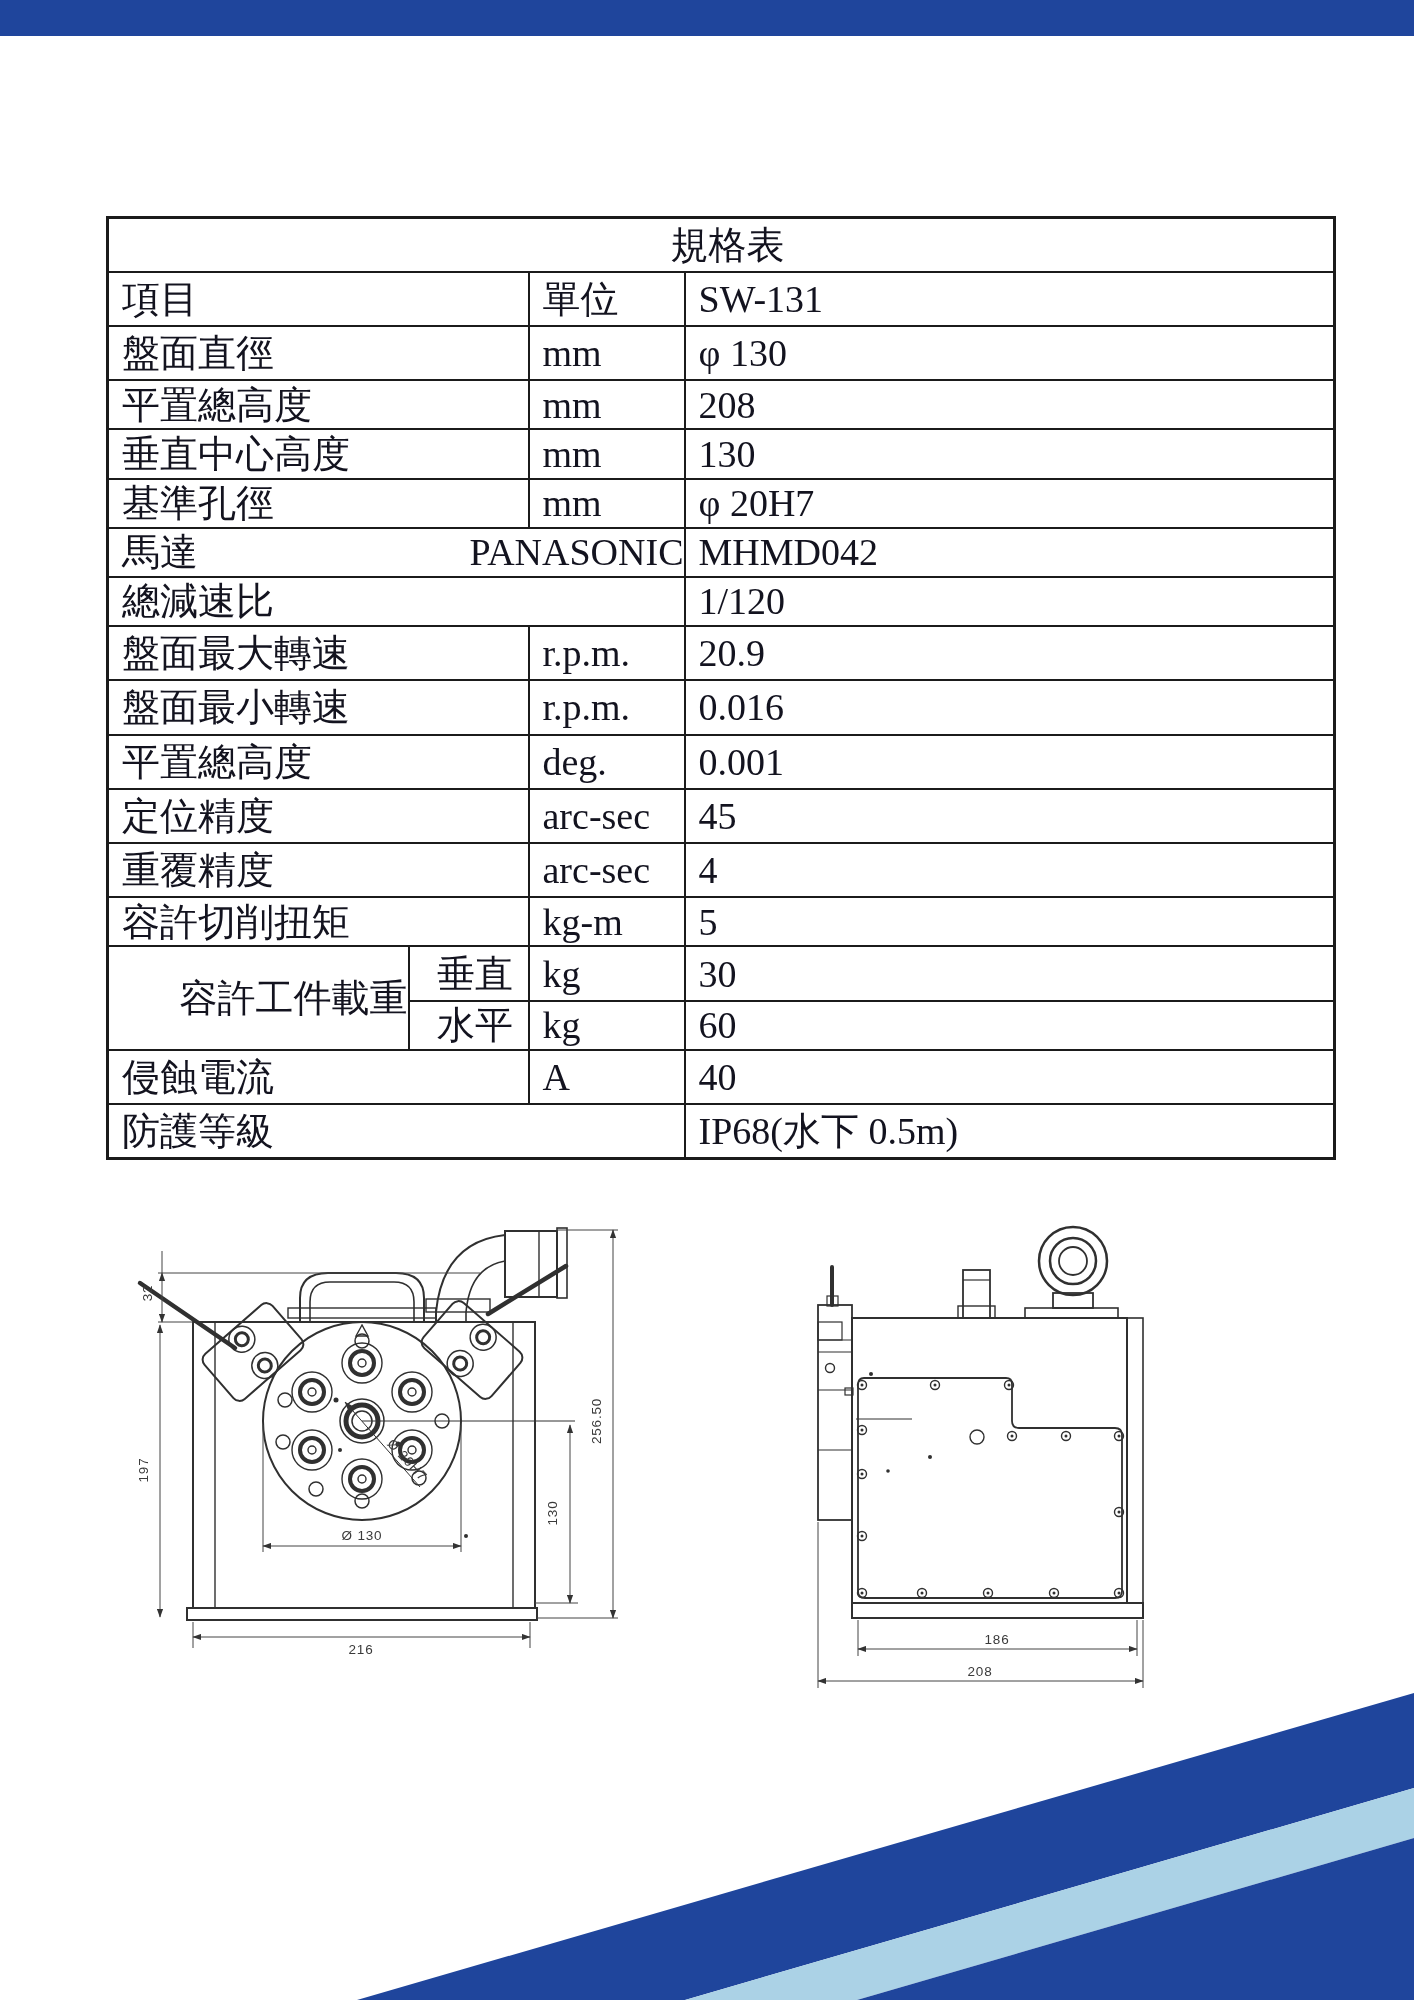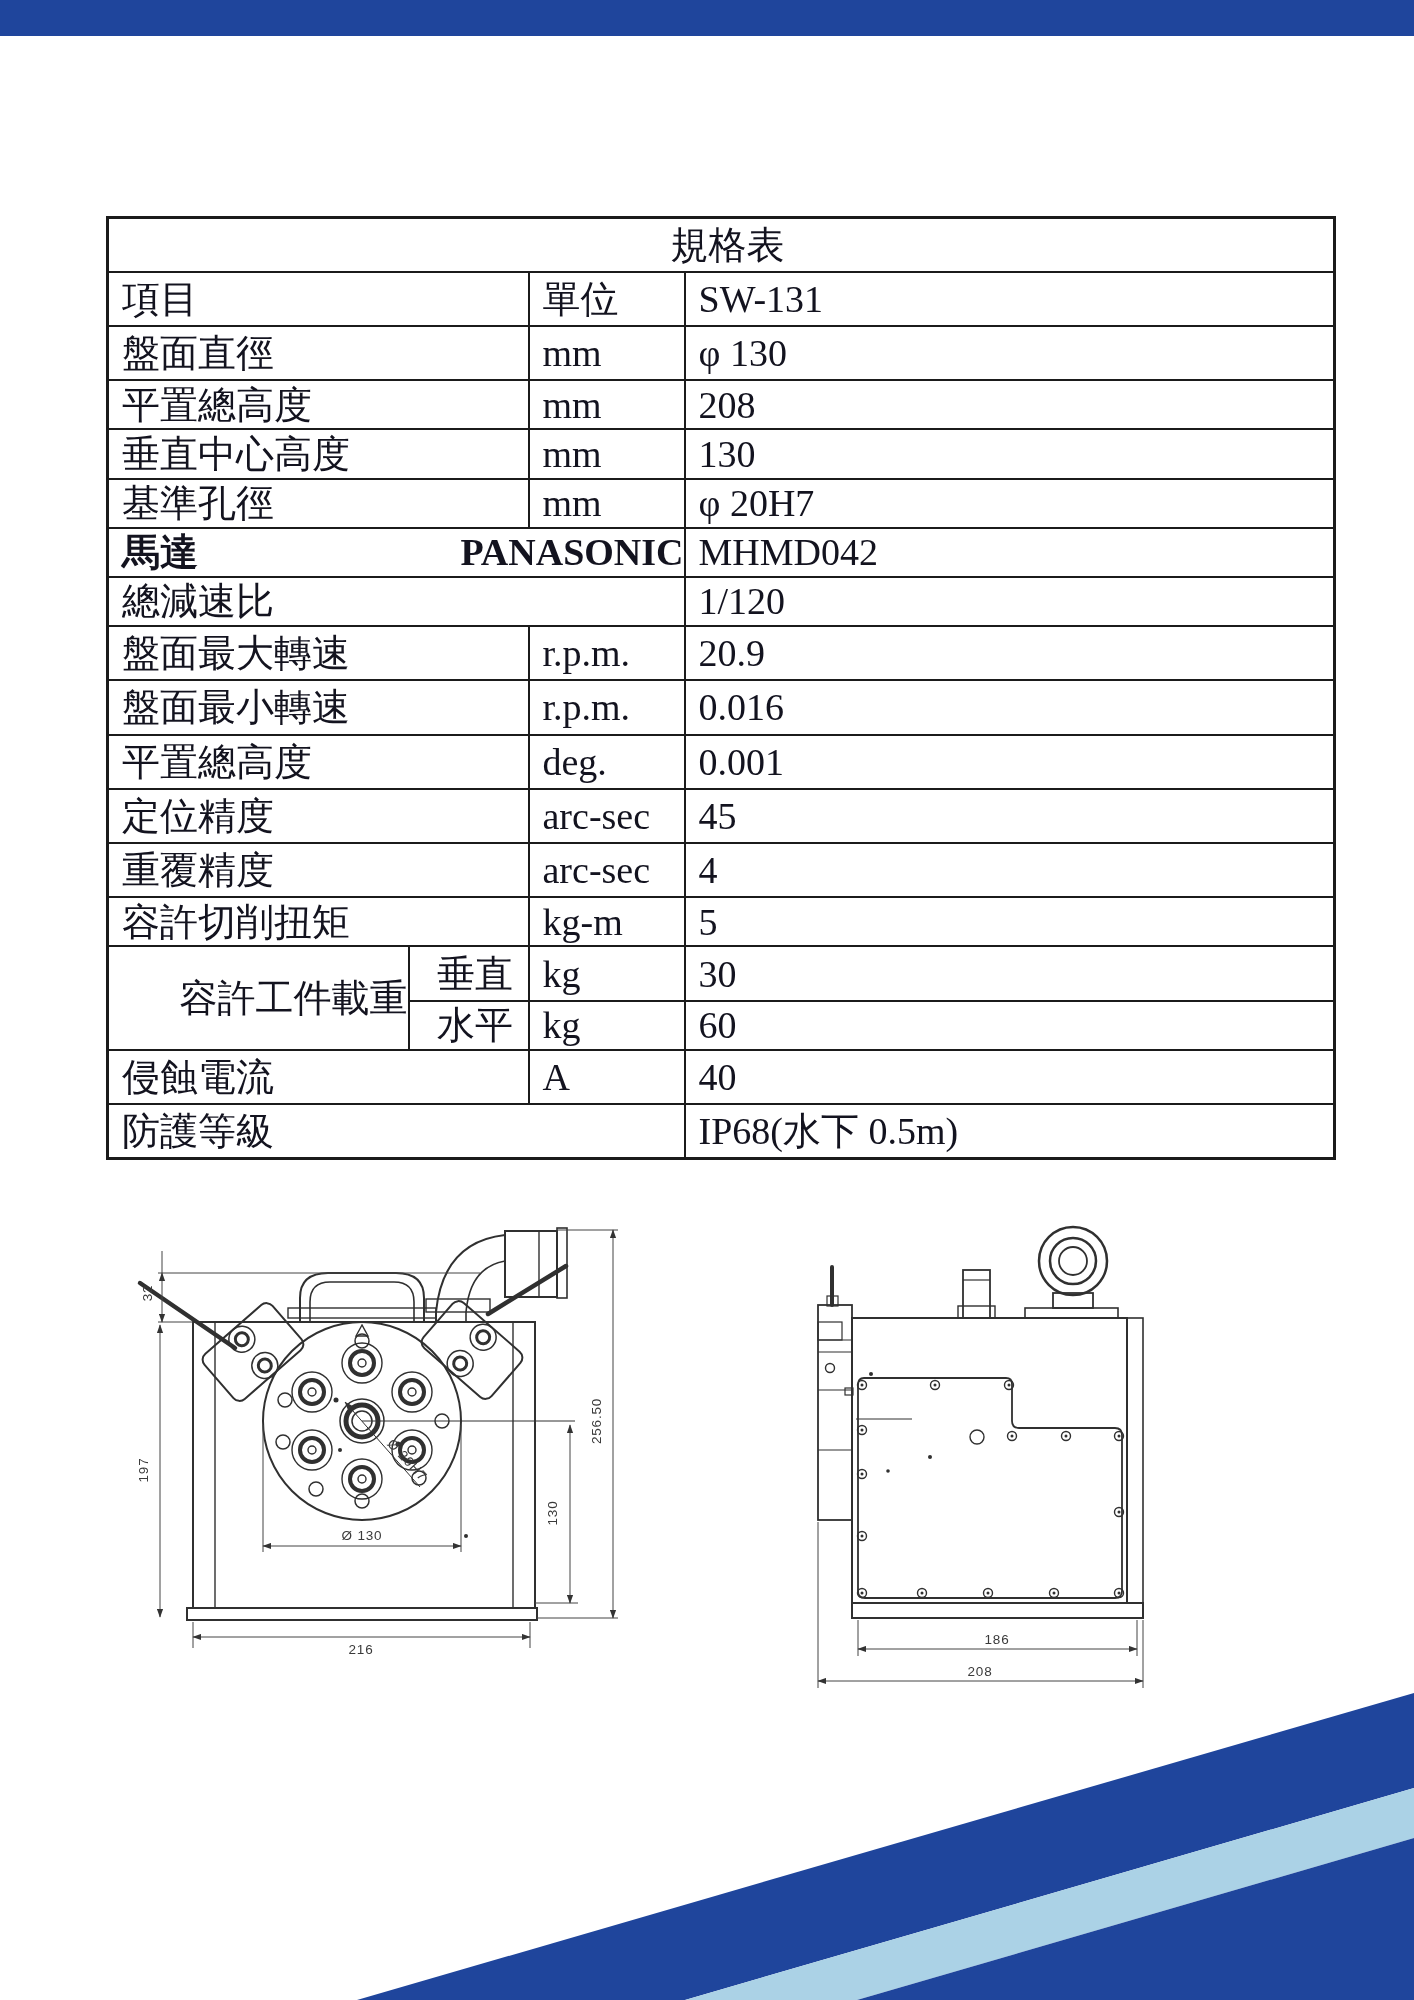--- a/index.html
+++ b/index.html
@@ -14,21 +14,21 @@
   table.spec td{border:2px solid #1b1b1b;font-size:38px;line-height:1.0;
                 padding:0 0 0 13px;vertical-align:middle;color:#13131f;
                 overflow:hidden;white-space:nowrap;}
   table.spec{border:3px solid #1b1b1b;}
   td.caption{ text-align:center;padding:0;font-size:37px;}
   td.cu{padding-left:12px;}
   td.cv{padding-left:14px;}
   td.csub{text-align:center;padding:0;}
   td.cmid{text-align:right;padding:0;}
   td.brandcell{padding-right:10px;}
-  .brandwrap{display:flex;justify-content:space-between;align-items:center;width:100%;font-weight:bold;}
+  .brandwrap{display:flex;justify-content:space-between;align-items:center;width:100%;}
   tr.h53{height:53px;} tr.h52{height:48px;}
   svg text{font-family:"Liberation Sans","DejaVu Sans",sans-serif;fill:#3a3a3a;}
   .dim{font-size:13.5px;letter-spacing:0.8px;}
 </style>
 </head>
 <body>
 
 <div class="page">
 
   <svg class="bg-layer" viewBox="0 0 1414 2000">

